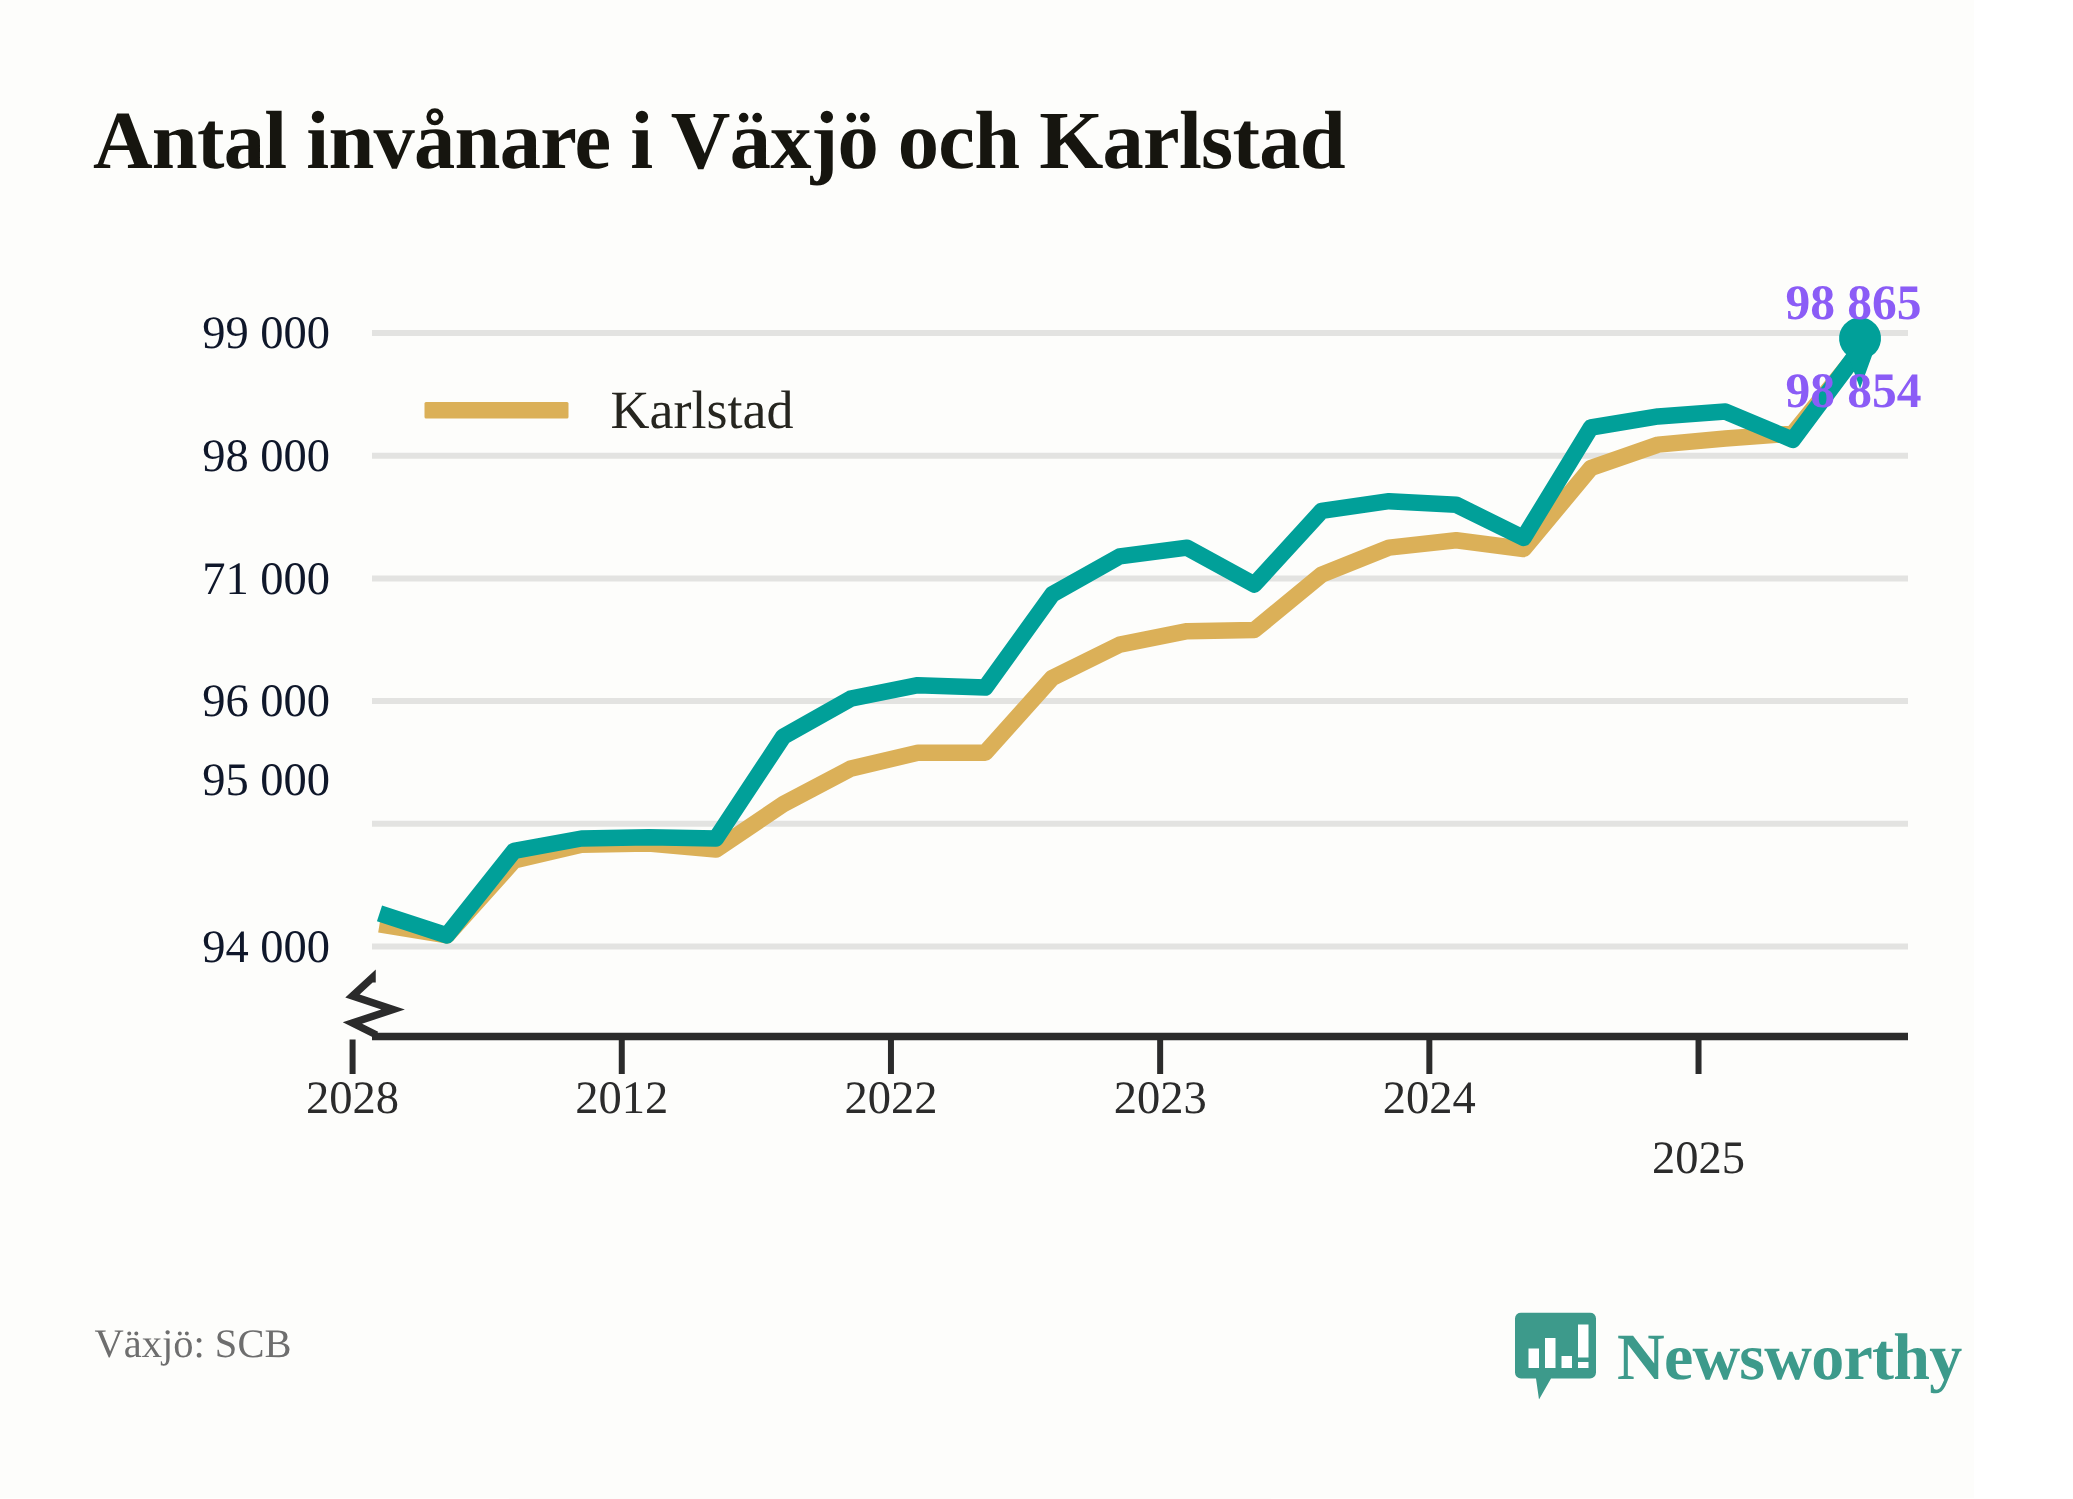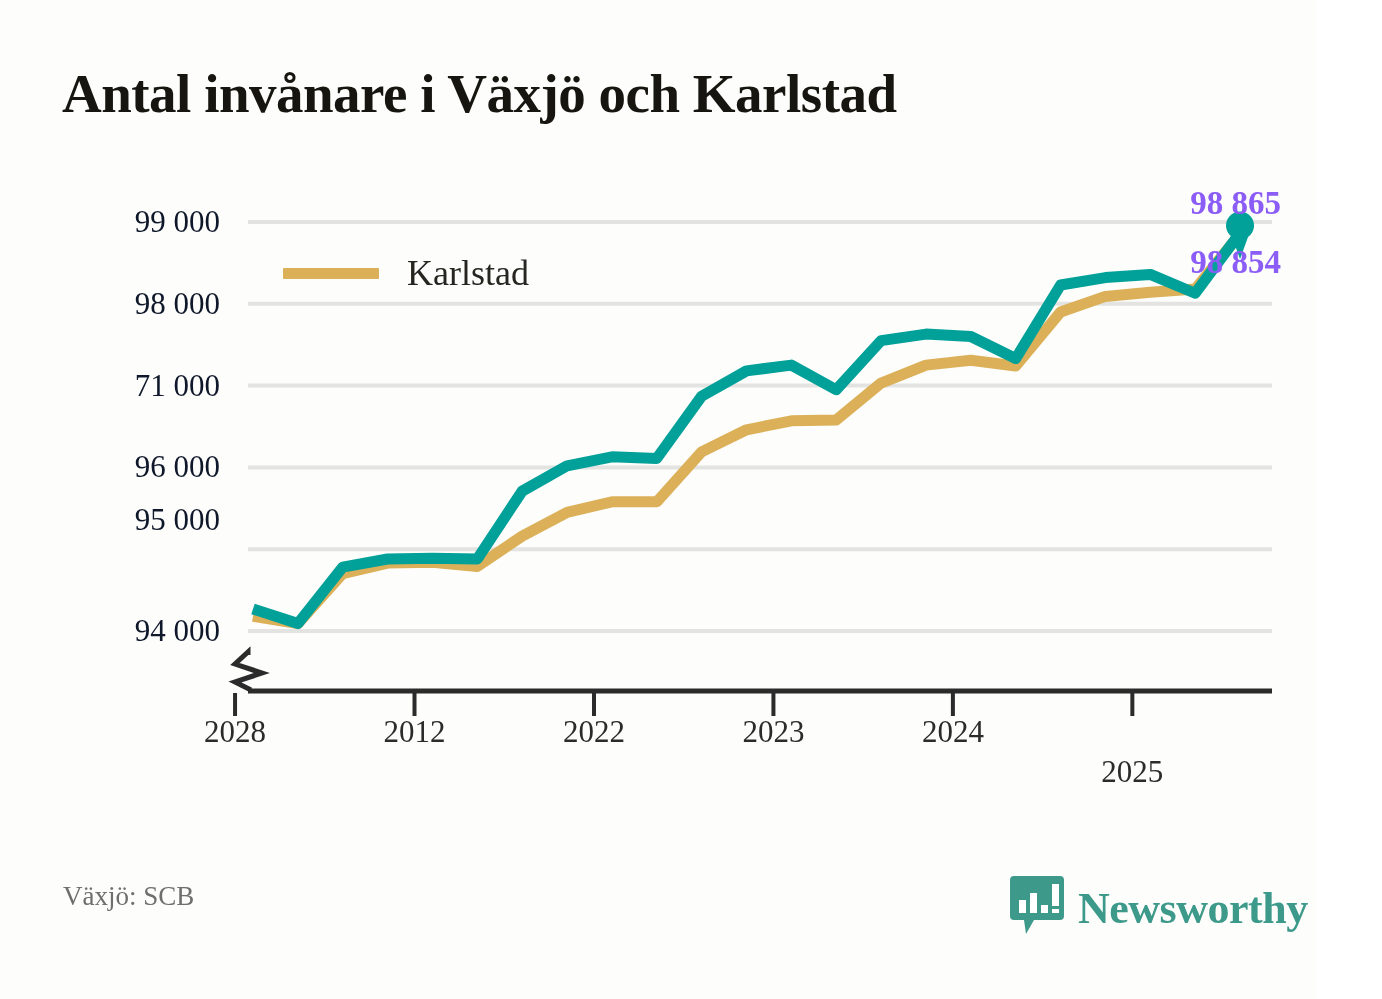--- a/index.html
+++ b/index.html
@@ -112,21 +112,21 @@
     font-size: 27px;
     color: #6e6e6e;
     white-space: nowrap;
     transform: translateY(-50%);
   }
   #logo {
     position: absolute;
     left: 1010px;
     top: 874px;
     display: flex;
-    align-items: flex-end;
+    align-items: center;
     height: 60px;
   }
   #logo-mark { width: 54px; height: 58px; flex: 0 0 auto; }
   #logo-text {
     margin-left: 14px;
     font-size: 44px;
     font-weight: 700;
     color: #3d9a8b;
     letter-spacing: -0.5px;
     white-space: nowrap;

